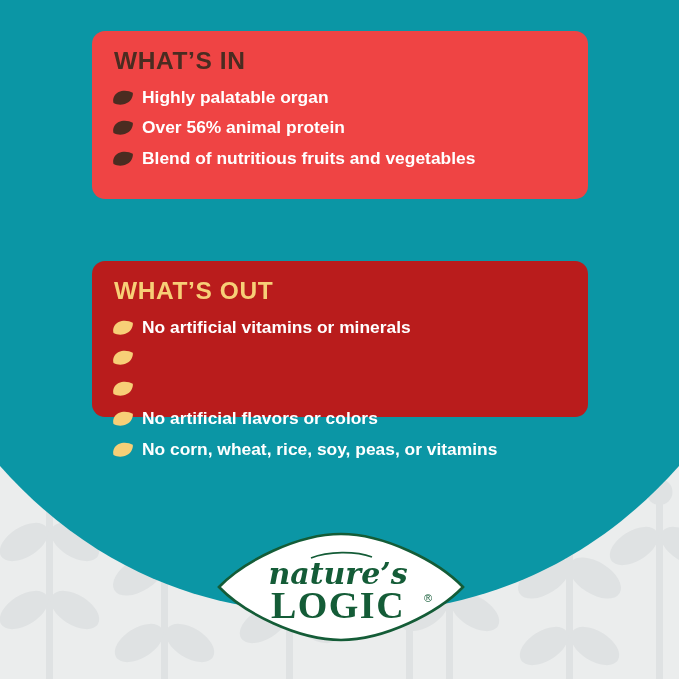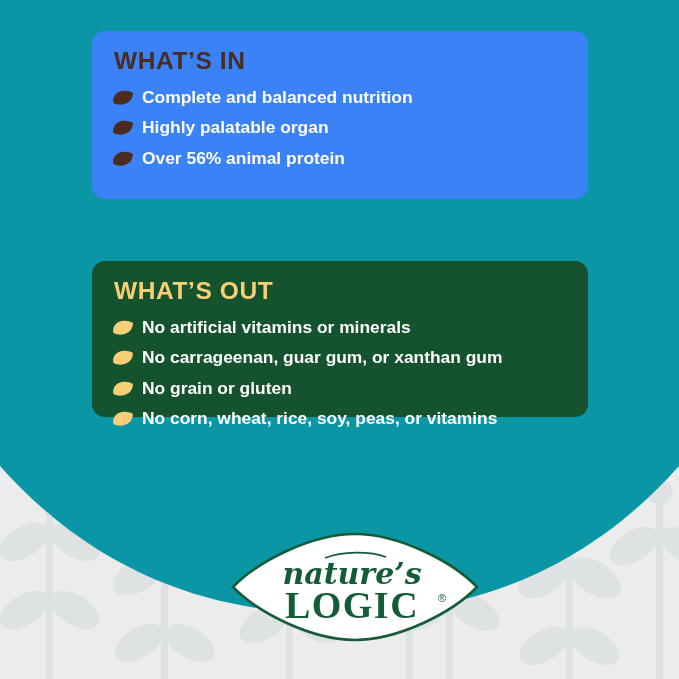--- a/index.html
+++ b/index.html
@@ -47,26 +47,26 @@
     position: absolute;
     left: 92px;
     width: 496px;
     border-radius: 13px;
     box-sizing: border-box;
     padding: 17px 20px 16px 20px;
   }
   #panel-in {
     top: 31px;
     height: 168px;
-    background: #3b82f6;
+    background: #ef4444;
   }
   #panel-out {
     top: 261px;
     height: 156px;
-    background: #14532d;
+    background: #b91c1c;
   }
 
   .panel-title {
     font-size: 24.5px;
     font-weight: bold;
     letter-spacing: 0.6px;
     margin: 0 0 11px 2px;
     line-height: 1.05;
   }
   #panel-in .panel-title { color: #4a2c21; }
@@ -94,21 +94,21 @@
     color: #ffffff;
     font-size: 17.4px;
     font-weight: bold;
     line-height: 1.18;
     white-space: nowrap;
   }
 
   
   #logo {
     position: absolute;
-    left: 230px;
+    left: 216px;
     top: 528px;
     width: 250px;
     height: 118px;
   }
   #logo svg { display: block; }
 </style>
 </head>
 <body>
 
 <div id="stage">
@@ -184,37 +184,37 @@
 
   <div class="panel" id="panel-in">
     <div class="panel-title">WHAT’S IN</div>
     <ul class="list">
       <li>
         <span class="bullet">
           <svg width="21" height="21" viewBox="0 0 24 24">
               <path d="M21.5 3.2C14.5 1.6 4 5.3 2.6 13.2c-0.9 5.1 1.6 7.9 1.6 7.9C11.5 22.6 21 17.9 22.3 10 23 5.8 21.5 3.2 21.5 3.2Z" fill="#4a2c21" transform="rotate(18 12 12)"></path>
             </svg>
         </span>
-        <span class="item-text">Complete and balanced nutrition</span>
+        <span class="item-text">Highly palatable organ</span>
       </li>
       <li>
         <span class="bullet">
           <svg width="21" height="21" viewBox="0 0 24 24">
               <path d="M21.5 3.2C14.5 1.6 4 5.3 2.6 13.2c-0.9 5.1 1.6 7.9 1.6 7.9C11.5 22.6 21 17.9 22.3 10 23 5.8 21.5 3.2 21.5 3.2Z" fill="#4a2c21" transform="rotate(18 12 12)"></path>
             </svg>
         </span>
-        <span class="item-text">Highly palatable organ</span>
+        <span class="item-text">Over 56% animal protein</span>
       </li>
       <li>
         <span class="bullet">
           <svg width="21" height="21" viewBox="0 0 24 24">
               <path d="M21.5 3.2C14.5 1.6 4 5.3 2.6 13.2c-0.9 5.1 1.6 7.9 1.6 7.9C11.5 22.6 21 17.9 22.3 10 23 5.8 21.5 3.2 21.5 3.2Z" fill="#4a2c21" transform="rotate(18 12 12)"></path>
             </svg>
         </span>
-        <span class="item-text">Over 56% animal protein</span>
+        <span class="item-text">Blend of nutritious fruits and vegetables</span>
       </li>
     </ul>
   </div>
 
   <div class="panel" id="panel-out">
     <div class="panel-title">WHAT’S OUT</div>
     <ul class="list">
       <li>
         <span class="bullet">
           <svg width="21" height="21" viewBox="0 0 24 24">
@@ -222,29 +222,35 @@
             </svg>
         </span>
         <span class="item-text">No artificial vitamins or minerals</span>
       </li>
       <li>
         <span class="bullet">
           <svg width="21" height="21" viewBox="0 0 24 24">
               <path d="M21.5 3.2C14.5 1.6 4 5.3 2.6 13.2c-0.9 5.1 1.6 7.9 1.6 7.9C11.5 22.6 21 17.9 22.3 10 23 5.8 21.5 3.2 21.5 3.2Z" fill="#f7cf77" transform="rotate(18 12 12)"></path>
             </svg>
         </span>
-        <span class="item-text">No carrageenan, guar gum, or xanthan gum</span>
-      </li>
-      <li>
-        <span class="bullet">
-          <svg width="21" height="21" viewBox="0 0 24 24">
-              <path d="M21.5 3.2C14.5 1.6 4 5.3 2.6 13.2c-0.9 5.1 1.6 7.9 1.6 7.9C11.5 22.6 21 17.9 22.3 10 23 5.8 21.5 3.2 21.5 3.2Z" fill="#f7cf77" transform="rotate(18 12 12)"></path>
-            </svg>
-        </span>
-        <span class="item-text">No grain or gluten</span>
+      </li>
+      <li>
+        <span class="bullet">
+          <svg width="21" height="21" viewBox="0 0 24 24">
+              <path d="M21.5 3.2C14.5 1.6 4 5.3 2.6 13.2c-0.9 5.1 1.6 7.9 1.6 7.9C11.5 22.6 21 17.9 22.3 10 23 5.8 21.5 3.2 21.5 3.2Z" fill="#f7cf77" transform="rotate(18 12 12)"></path>
+            </svg>
+        </span>
+      </li>
+      <li>
+        <span class="bullet">
+          <svg width="21" height="21" viewBox="0 0 24 24">
+              <path d="M21.5 3.2C14.5 1.6 4 5.3 2.6 13.2c-0.9 5.1 1.6 7.9 1.6 7.9C11.5 22.6 21 17.9 22.3 10 23 5.8 21.5 3.2 21.5 3.2Z" fill="#f7cf77" transform="rotate(18 12 12)"></path>
+            </svg>
+        </span>
+        <span class="item-text">No artificial flavors or colors</span>
       </li>
       <li>
         <span class="bullet">
           <svg width="21" height="21" viewBox="0 0 24 24">
               <path d="M21.5 3.2C14.5 1.6 4 5.3 2.6 13.2c-0.9 5.1 1.6 7.9 1.6 7.9C11.5 22.6 21 17.9 22.3 10 23 5.8 21.5 3.2 21.5 3.2Z" fill="#f7cf77" transform="rotate(18 12 12)"></path>
             </svg>
         </span>
         <span class="item-text">No corn, wheat, rice, soy, peas, or vitamins</span>
       </li>
     </ul>

